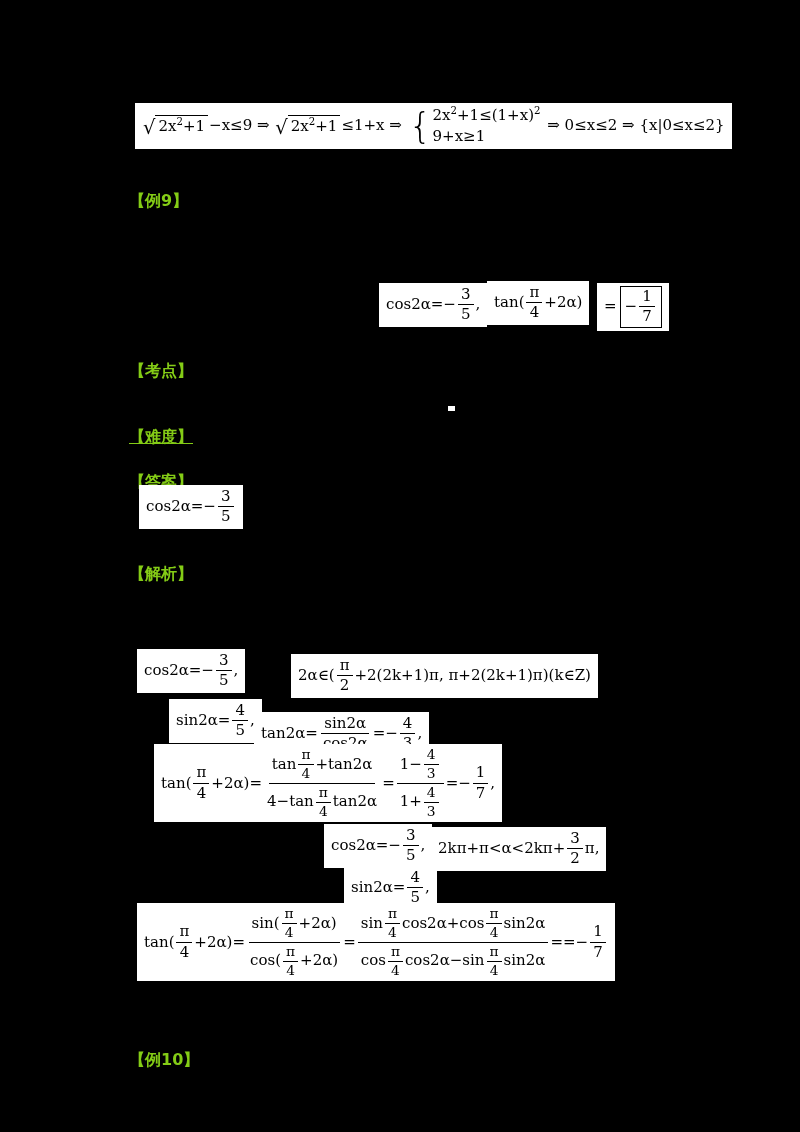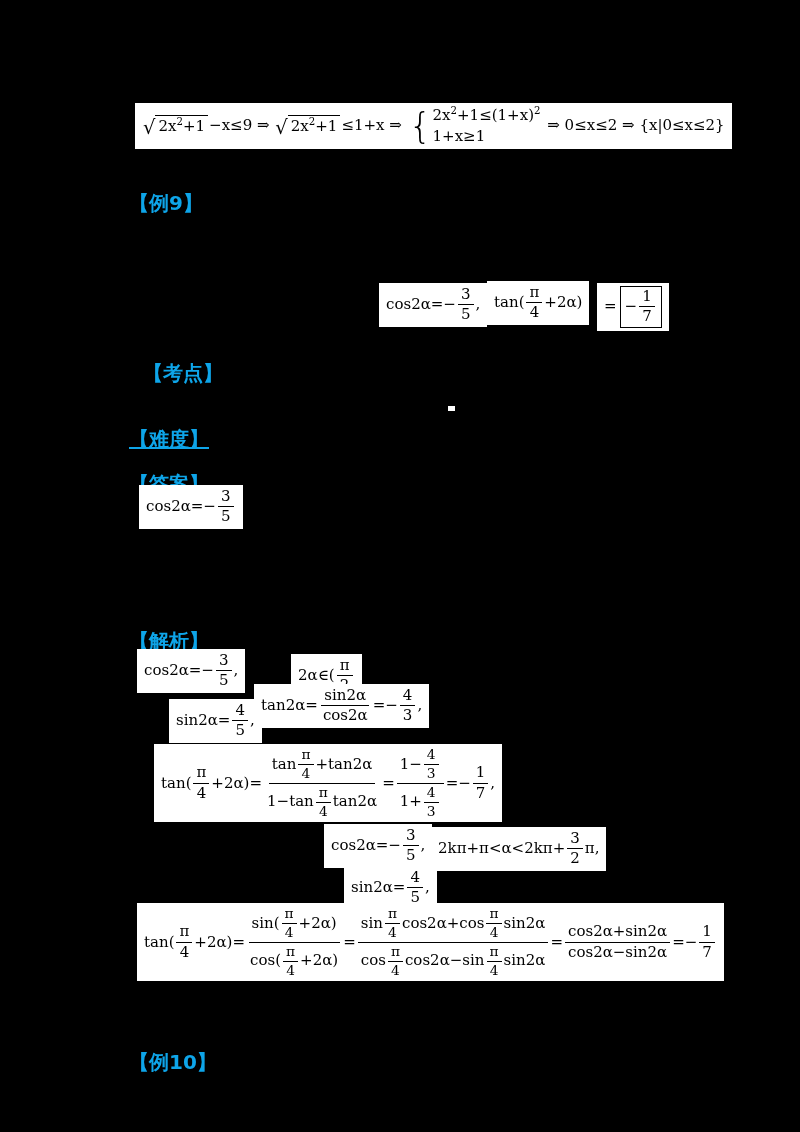--- a/index.html
+++ b/index.html
@@ -14,23 +14,23 @@
     position:absolute;
     background:#FFFFFF;color:#000000;
     font-size:15px;line-height:1.25;
     padding:3px 7px;
     display:flex;align-items:center;
     white-space:nowrap;
   }
   
   .blabel{
     position:absolute;
-    color:#0ea5e9;
+    color:#84cc16;
     font-family:"DejaVu Sans", sans-serif;
-    font-weight:bold;font-size:20px;line-height:1;
+    font-weight:bold;font-size:16px;line-height:1;
     white-space:nowrap;
   }
   .dot{position:absolute;width:7px;height:5px;background:#FFFFFF;}
   .mt{white-space:pre;}
   .frac{
     display:inline-flex;flex-direction:column;align-items:center;
     margin:0 2px;line-height:1.15;text-align:center;vertical-align:middle;
   }
   .frac>.num{display:inline-flex;align-items:center;justify-content:center;border-bottom:1px solid #000;padding:0 3px 1px;}
   .frac>.den{display:inline-flex;align-items:center;justify-content:center;padding:1px 3px 0;}
@@ -72,21 +72,21 @@
       <span class="cases">
         <span class="brace">{</span>
         <span class="col">
           <span class="crow">
             <span class="mt">2x</span>
             <span class="sup">2</span>
             <span class="mt">+1≤(1+x)</span>
             <span class="sup">2</span>
           </span>
           <span class="crow">
-            <span class="mt">1+x≥1</span>
+            <span class="mt">9+x≥1</span>
           </span>
         </span>
       </span>
       <span class="mt"> ⇒ 0≤x≤2 ⇒ {x|0≤x≤2}</span>
     </div>
 
   <div class="blabel" style="left:129px;top:193px;">【例9】</div>
 
   <div class="fbox" style="left:379px;top:283px;">
       <span class="mt">cos2α=−</span>
@@ -120,40 +120,40 @@
           <span class="num">
             <span class="mt">1</span>
           </span>
           <span class="den">
             <span class="mt">7</span>
           </span>
         </span>
       </span>
     </div>
 
-  <div class="blabel" style="left:129px;top:363px;margin-left:14px;">【考点】</div>
+  <div class="blabel" style="left:129px;top:363px;">【考点】</div>
 
   <div class="dot" style="left:448px;top:406px;"></div>
 
   <div class="blabel" style="left:129px;top:429px;text-decoration:underline;">【难度】</div>
   <div class="blabel" style="left:129px;top:458px;margin-top:16px;">【答案】</div>
 
   <div class="fbox" style="left:139px;top:485px;">
       <span class="mt">cos2α=−</span>
       <span class="frac">
         <span class="num">
           <span class="mt">3</span>
         </span>
         <span class="den">
           <span class="mt">5</span>
         </span>
       </span>
     </div>
 
-  <div class="blabel" style="left:129px;top:631px;">【解析】</div>
+  <div class="blabel" style="left:129px;top:566px;">【解析】</div>
 
   <div class="fbox" style="left:137px;top:649px;">
       <span class="mt">cos2α=−</span>
       <span class="frac">
         <span class="num">
           <span class="mt">3</span>
         </span>
         <span class="den">
           <span class="mt">5</span>
         </span>
@@ -163,35 +163,36 @@
   <div class="fbox" style="left:291px;top:654px;">
       <span class="mt">2α∈(</span>
       <span class="frac">
         <span class="num">
           <span class="mt">π</span>
         </span>
         <span class="den">
           <span class="mt">2</span>
         </span>
       </span>
+      <span class="mt">+2(2k+1)π, π+2(2k+1)π)(k∈Z)</span>
     </div>
 
   <div class="fbox" style="left:169px;top:699px;">
       <span class="mt">sin2α=</span>
       <span class="frac">
         <span class="num">
           <span class="mt">4</span>
         </span>
         <span class="den">
           <span class="mt">5</span>
         </span>
       </span>
       <span class="mt">,</span>
     </div>
-  <div class="fbox" style="left:254px;top:684px;">
+  <div class="fbox" style="left:254px;top:712px;">
       <span class="mt">tan2α=</span>
       <span class="frac">
         <span class="num">
           <span class="mt">sin2α</span>
         </span>
         <span class="den">
           <span class="mt">cos2α</span>
         </span>
       </span>
       <span class="mt">=−</span>
@@ -224,21 +225,21 @@
             <span class="num">
               <span class="mt">π</span>
             </span>
             <span class="den">
               <span class="mt">4</span>
             </span>
           </span>
           <span class="mt">+tan2α</span>
         </span>
         <span class="den">
-          <span class="mt">1−tan</span>
+          <span class="mt">4−tan</span>
           <span class="frac">
             <span class="num">
               <span class="mt">π</span>
             </span>
             <span class="den">
               <span class="mt">4</span>
             </span>
           </span>
           <span class="mt">tan2α</span>
         </span>
@@ -394,28 +395,20 @@
               <span class="mt">π</span>
             </span>
             <span class="den">
               <span class="mt">4</span>
             </span>
           </span>
           <span class="mt">sin2α</span>
         </span>
       </span>
       <span class="mt">=</span>
-      <span class="frac">
-        <span class="num">
-          <span class="mt">cos2α+sin2α</span>
-        </span>
-        <span class="den">
-          <span class="mt">cos2α−sin2α</span>
-        </span>
-      </span>
       <span class="mt">=−</span>
       <span class="frac">
         <span class="num">
           <span class="mt">1</span>
         </span>
         <span class="den">
           <span class="mt">7</span>
         </span>
       </span>
     </div>

